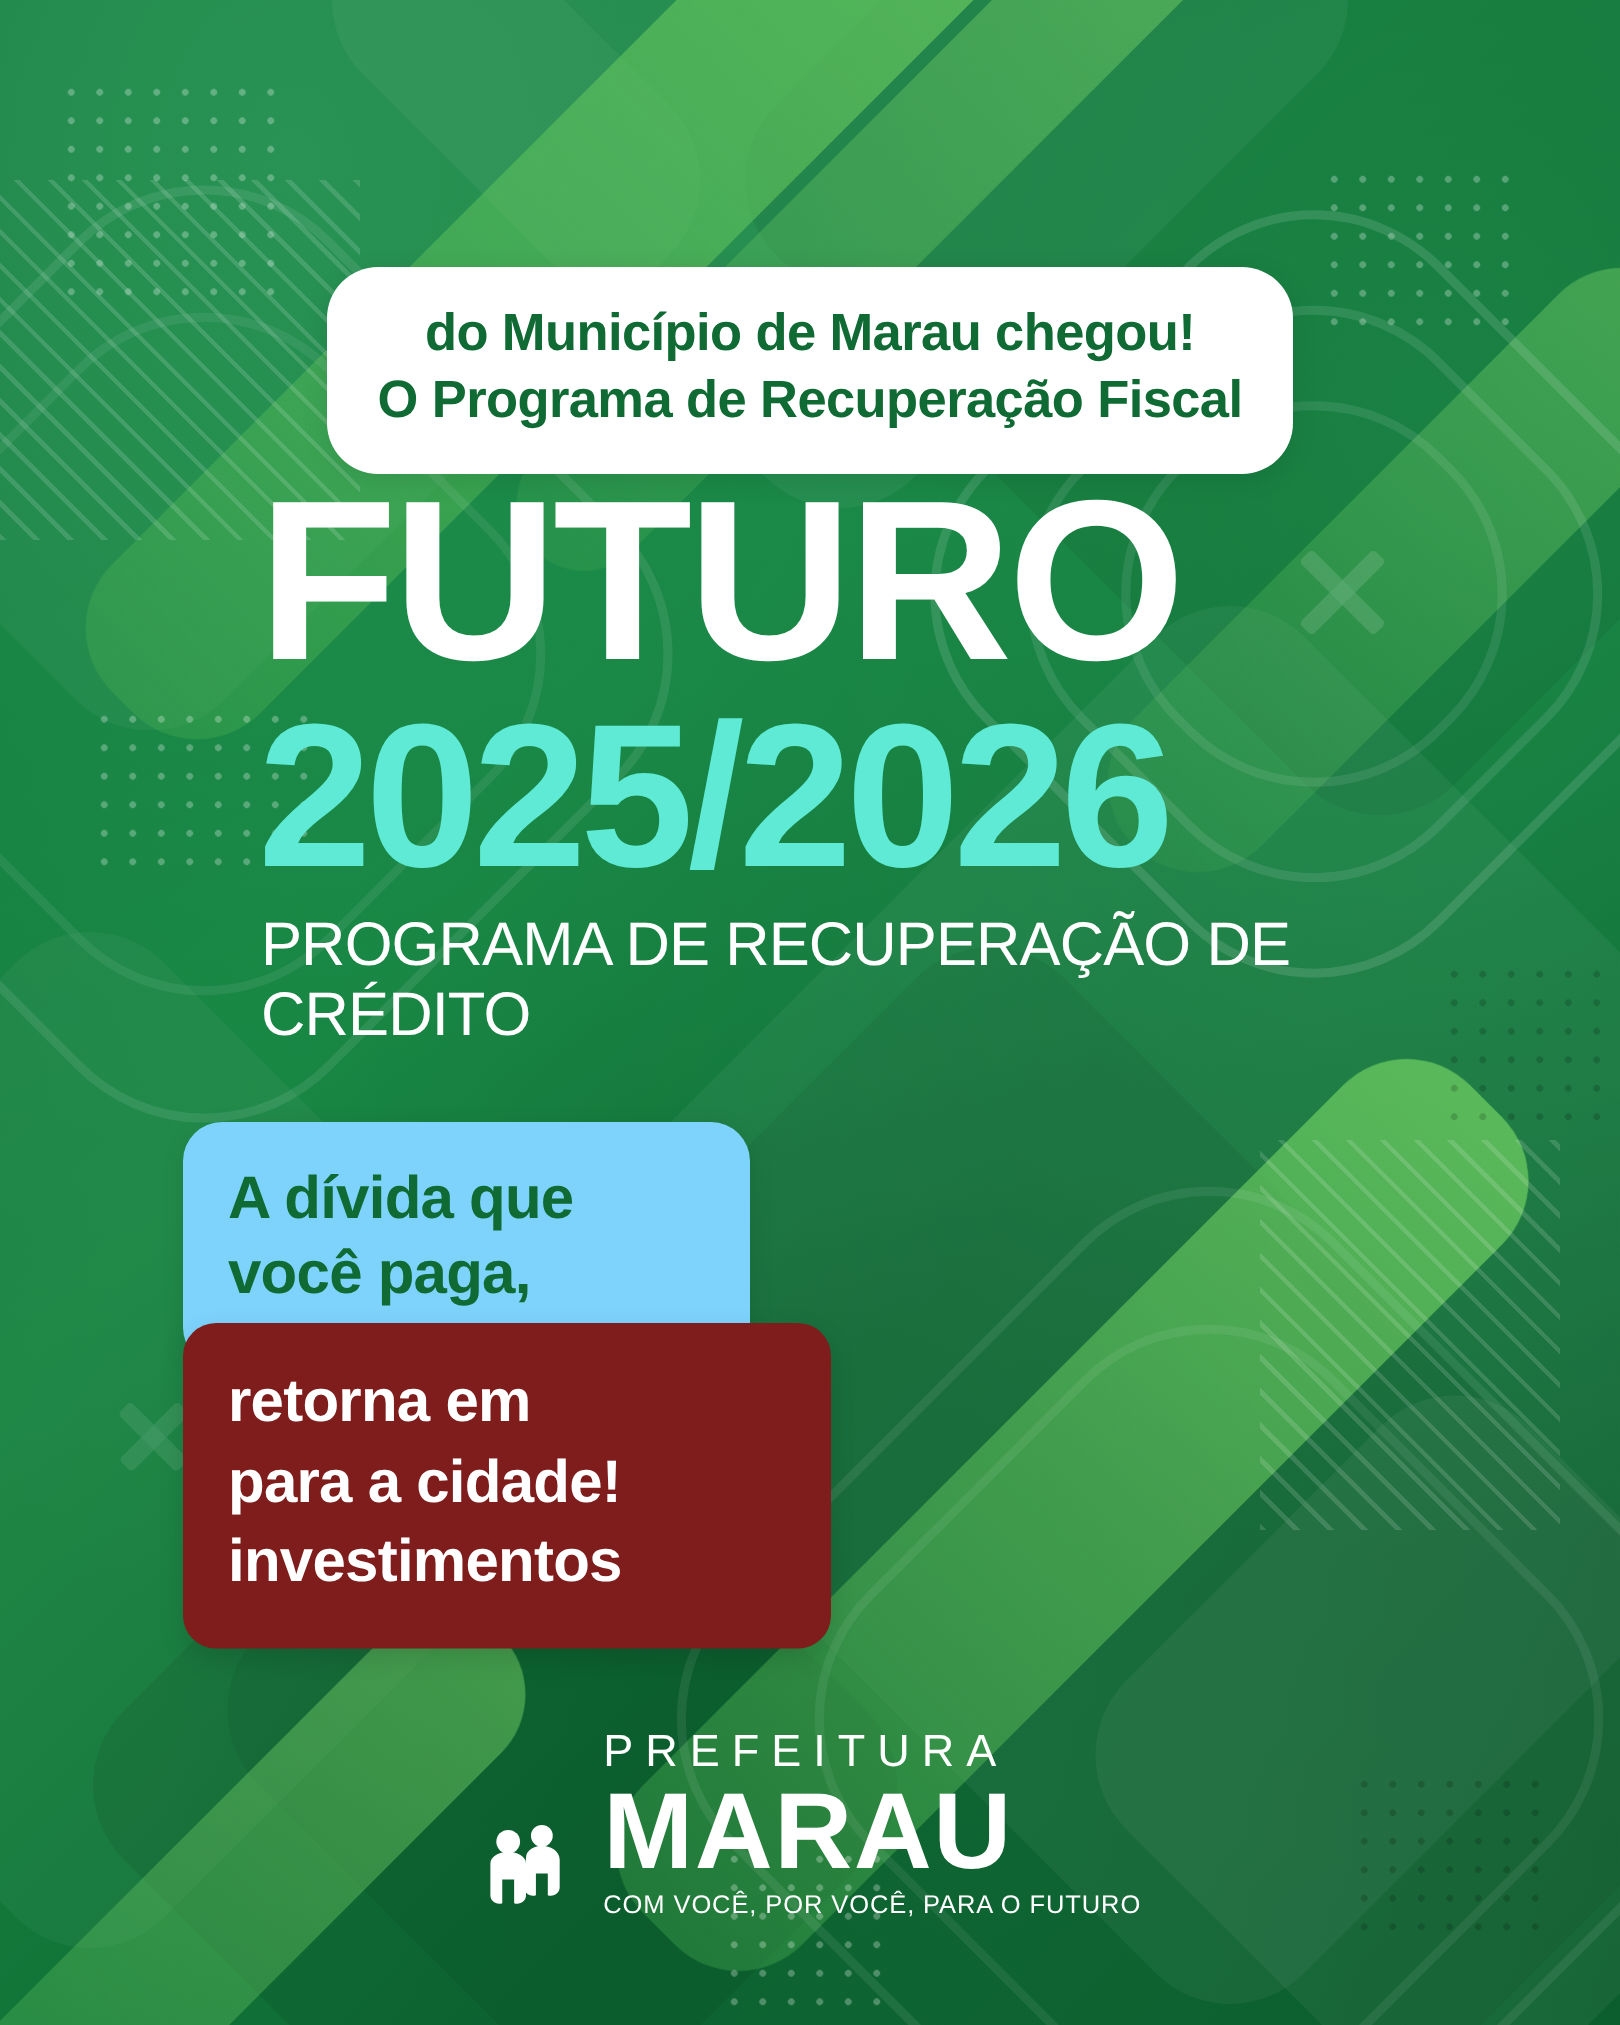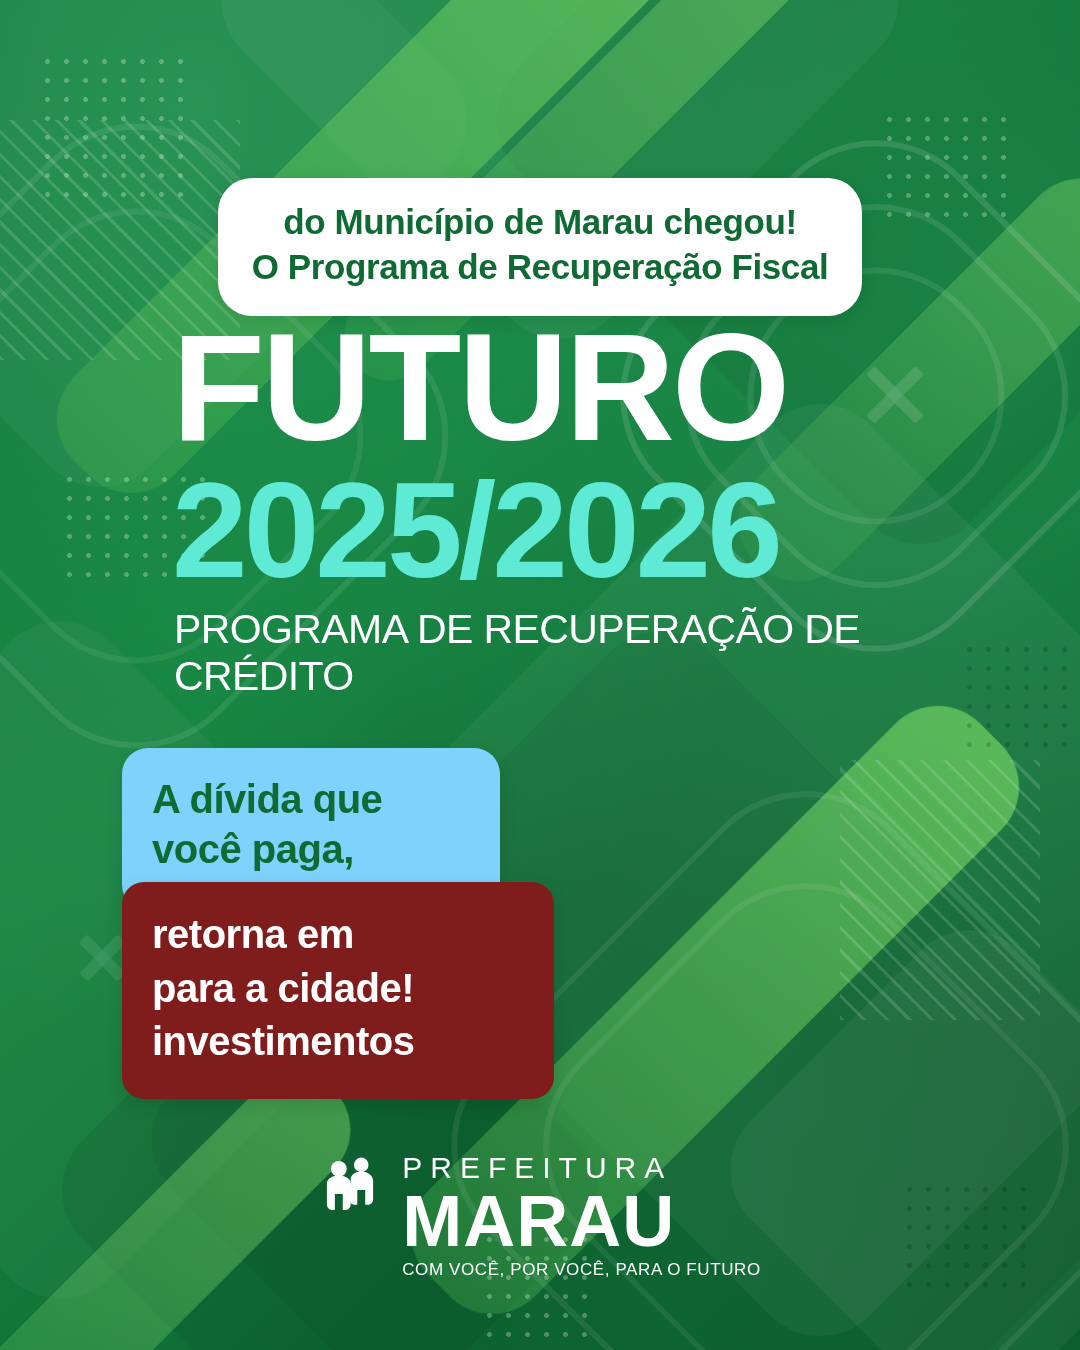--- a/index.html
+++ b/index.html
@@ -205,21 +205,21 @@
   .quote-white .ln { display: block; }
 
   
   .logo {
     position: absolute;
     left: 0;
     right: 0;
     bottom: 72px;
     display: flex;
     justify-content: center;
-    align-items: flex-start;
+    align-items: flex-end;
     gap: 17px;
   }
   .logo-mark { width: 66px; height: 66px; }
   .logo-text { color: #ffffff; }
   .logo-line1 {
     font-size: 30px;
     letter-spacing: 8px;
     font-weight: normal;
     line-height: 1;
     margin-bottom: 2px;

